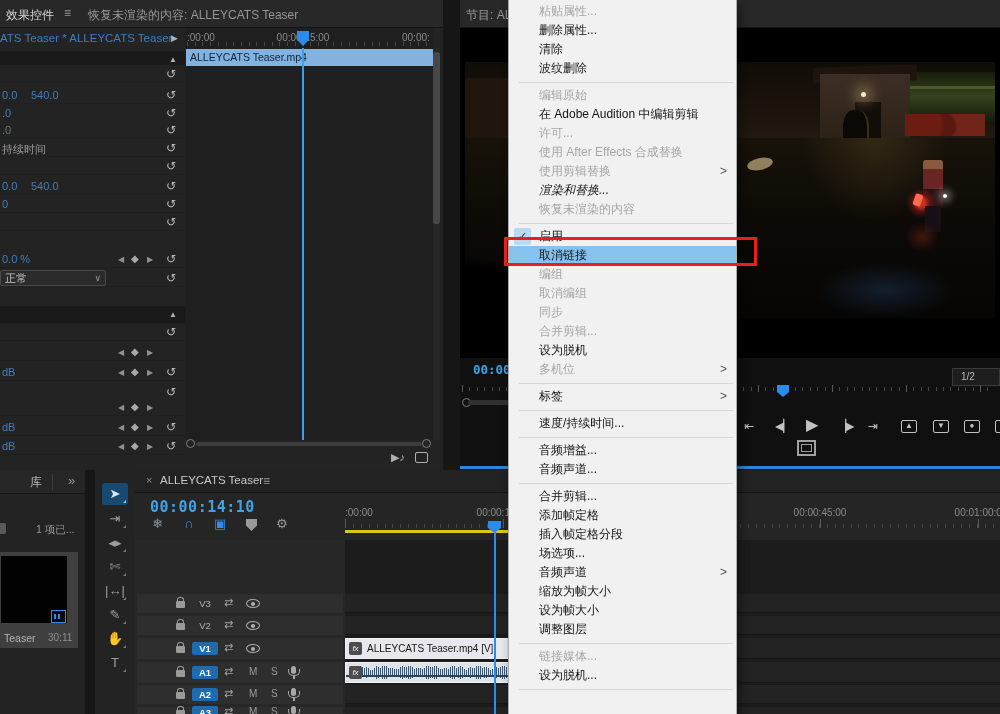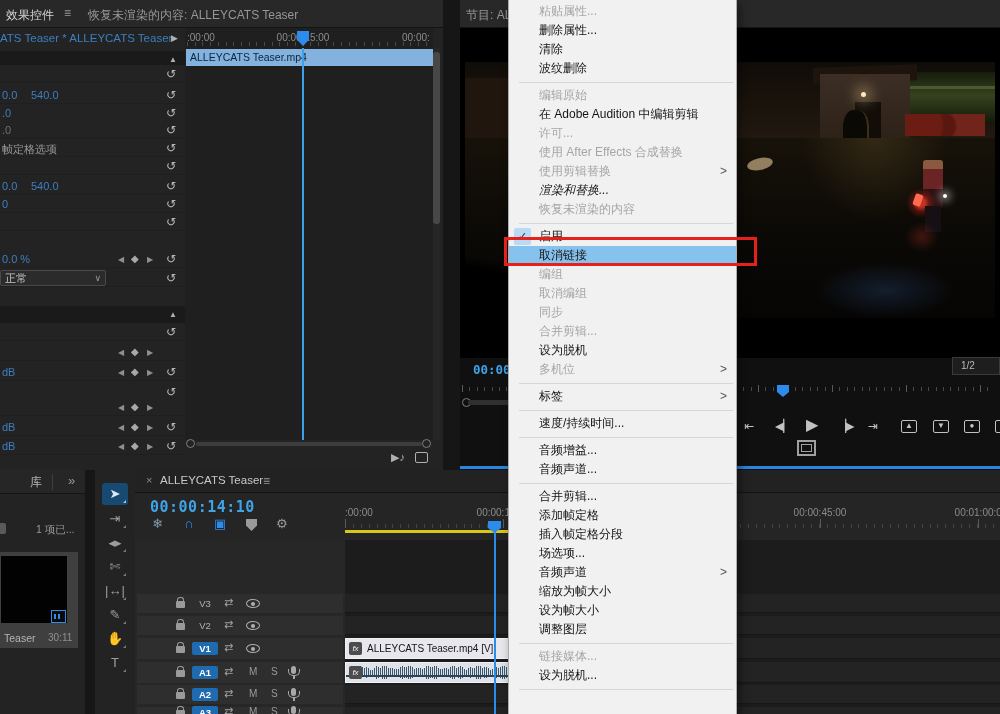--- a/index.html
+++ b/index.html
@@ -154,21 +154,21 @@
       <div class="ec-row" style="top: 104px;">
         <div class="ec-reset">↺</div>
         <div class="ec-val" style="left: 2px;">.0</div>
       </div>
       <div class="ec-row" style="top: 121px;">
         <div class="ec-reset">↺</div>
         <div class="ec-val dim" style="left: 2px;">.0</div>
       </div>
       <div class="ec-row" style="top: 139px;">
         <div class="ec-reset">↺</div>
-        <div class="ec-label">帧定格选项</div>
+        <div class="ec-label">持续时间</div>
       </div>
       <div class="ec-row" style="top: 157px;">
         <div class="ec-reset">↺</div>
       </div>
       <div class="ec-row" style="top: 177px;">
         <div class="ec-reset">↺</div>
         <div class="ec-val" style="left: 2px;">0.0</div>
         <div class="ec-val" style="left: 31px;">540.0</div>
       </div>
       <div class="ec-row" style="top: 195px;">
@@ -253,21 +253,21 @@
         <div style="position: absolute; left: 282px; top: 96px; width: 26px; height: 12px; background: rgb(168, 147, 111); border-radius: 50%; transform: rotate(-12deg); opacity: 0.85;"></div>
         <div style="position: absolute; left: 458px; top: 98px; width: 20px; height: 48px; background: linear-gradient(rgb(138, 90, 64) 0px, rgb(138, 90, 64) 18%, rgb(106, 36, 36) 18%, rgb(106, 36, 36) 60%, rgb(44, 18, 18) 60%); border-radius: 3px;"></div>
         <div style="position: absolute; left: 441px; top: 126px; width: 30px; height: 30px; background: radial-gradient(circle, rgba(255, 60, 40, 0.75) 0px, rgba(255, 60, 40, 0.75) 18%, rgba(200, 30, 20, 0.35) 40%, transparent 70%);"></div>
         <div style="position: absolute; left: 449px; top: 132px; width: 8px; height: 12px; background: rgb(255, 106, 80); border-radius: 2px; transform: rotate(20deg);"></div>
         <div style="position: absolute; left: 478px; top: 132px; width: 4px; height: 4px; border-radius: 50%; background: rgb(255, 255, 255); box-shadow: rgba(255, 255, 255, 0.6) 0px 0px 8px 3px;"></div>
         <div style="position: absolute; left: 460px; top: 144px; width: 16px; height: 26px; background: rgb(22, 16, 20);"></div>
         <div style="position: absolute; left: 350px; top: 200px; width: 140px; height: 56px; background: radial-gradient(rgba(50, 90, 150, 0.28), transparent 70%);"></div>
         <div style="position: absolute; left: 440px; top: 160px; width: 34px; height: 30px; background: radial-gradient(rgba(190, 50, 35, 0.3), transparent 70%);"></div>
         <div style="position: absolute; left: 0px; top: 180px; width: 270px; height: 76px; background: linear-gradient(8deg, rgb(0, 0, 0) 45%, transparent 55%);"></div>
       </div>
-    <div class="abs" style="left:492px;top:357px;width:48px;height:18px;border:1px solid #3a3a3a;background:#1e1e1e">
+    <div class="abs" style="left:492px;top:368px;width:48px;height:18px;border:1px solid #3a3a3a;background:#1e1e1e">
       <span class="abs" style="left:8px;top:2px;font-size:10px;color:#b8b8b8">1/2</span>
     </div>
     <span class="abs mono" style="left:13px;top:362px;font-size:12.5px;font-weight:bold;color:#3fa3e8">00:00:</span>
     <div class="abs" id="pg-ruler" style="left:0;top:384px;width:540px;height:14px">
         <div class="tick" style="left: 2px; top: 3px; height: 4px; background: rgb(72, 72, 72);"></div>
         <div class="tick" style="left: 9px; top: 3px; height: 4px; background: rgb(72, 72, 72);"></div>
         <div class="tick" style="left: 17px; top: 3px; height: 4px; background: rgb(72, 72, 72);"></div>
         <div class="tick" style="left: 24px; top: 3px; height: 4px; background: rgb(72, 72, 72);"></div>
         <div class="tick" style="left: 32px; top: 3px; height: 4px; background: rgb(72, 72, 72);"></div>
         <div class="tick" style="left: 39px; top: 3px; height: 4px; background: rgb(72, 72, 72);"></div>

